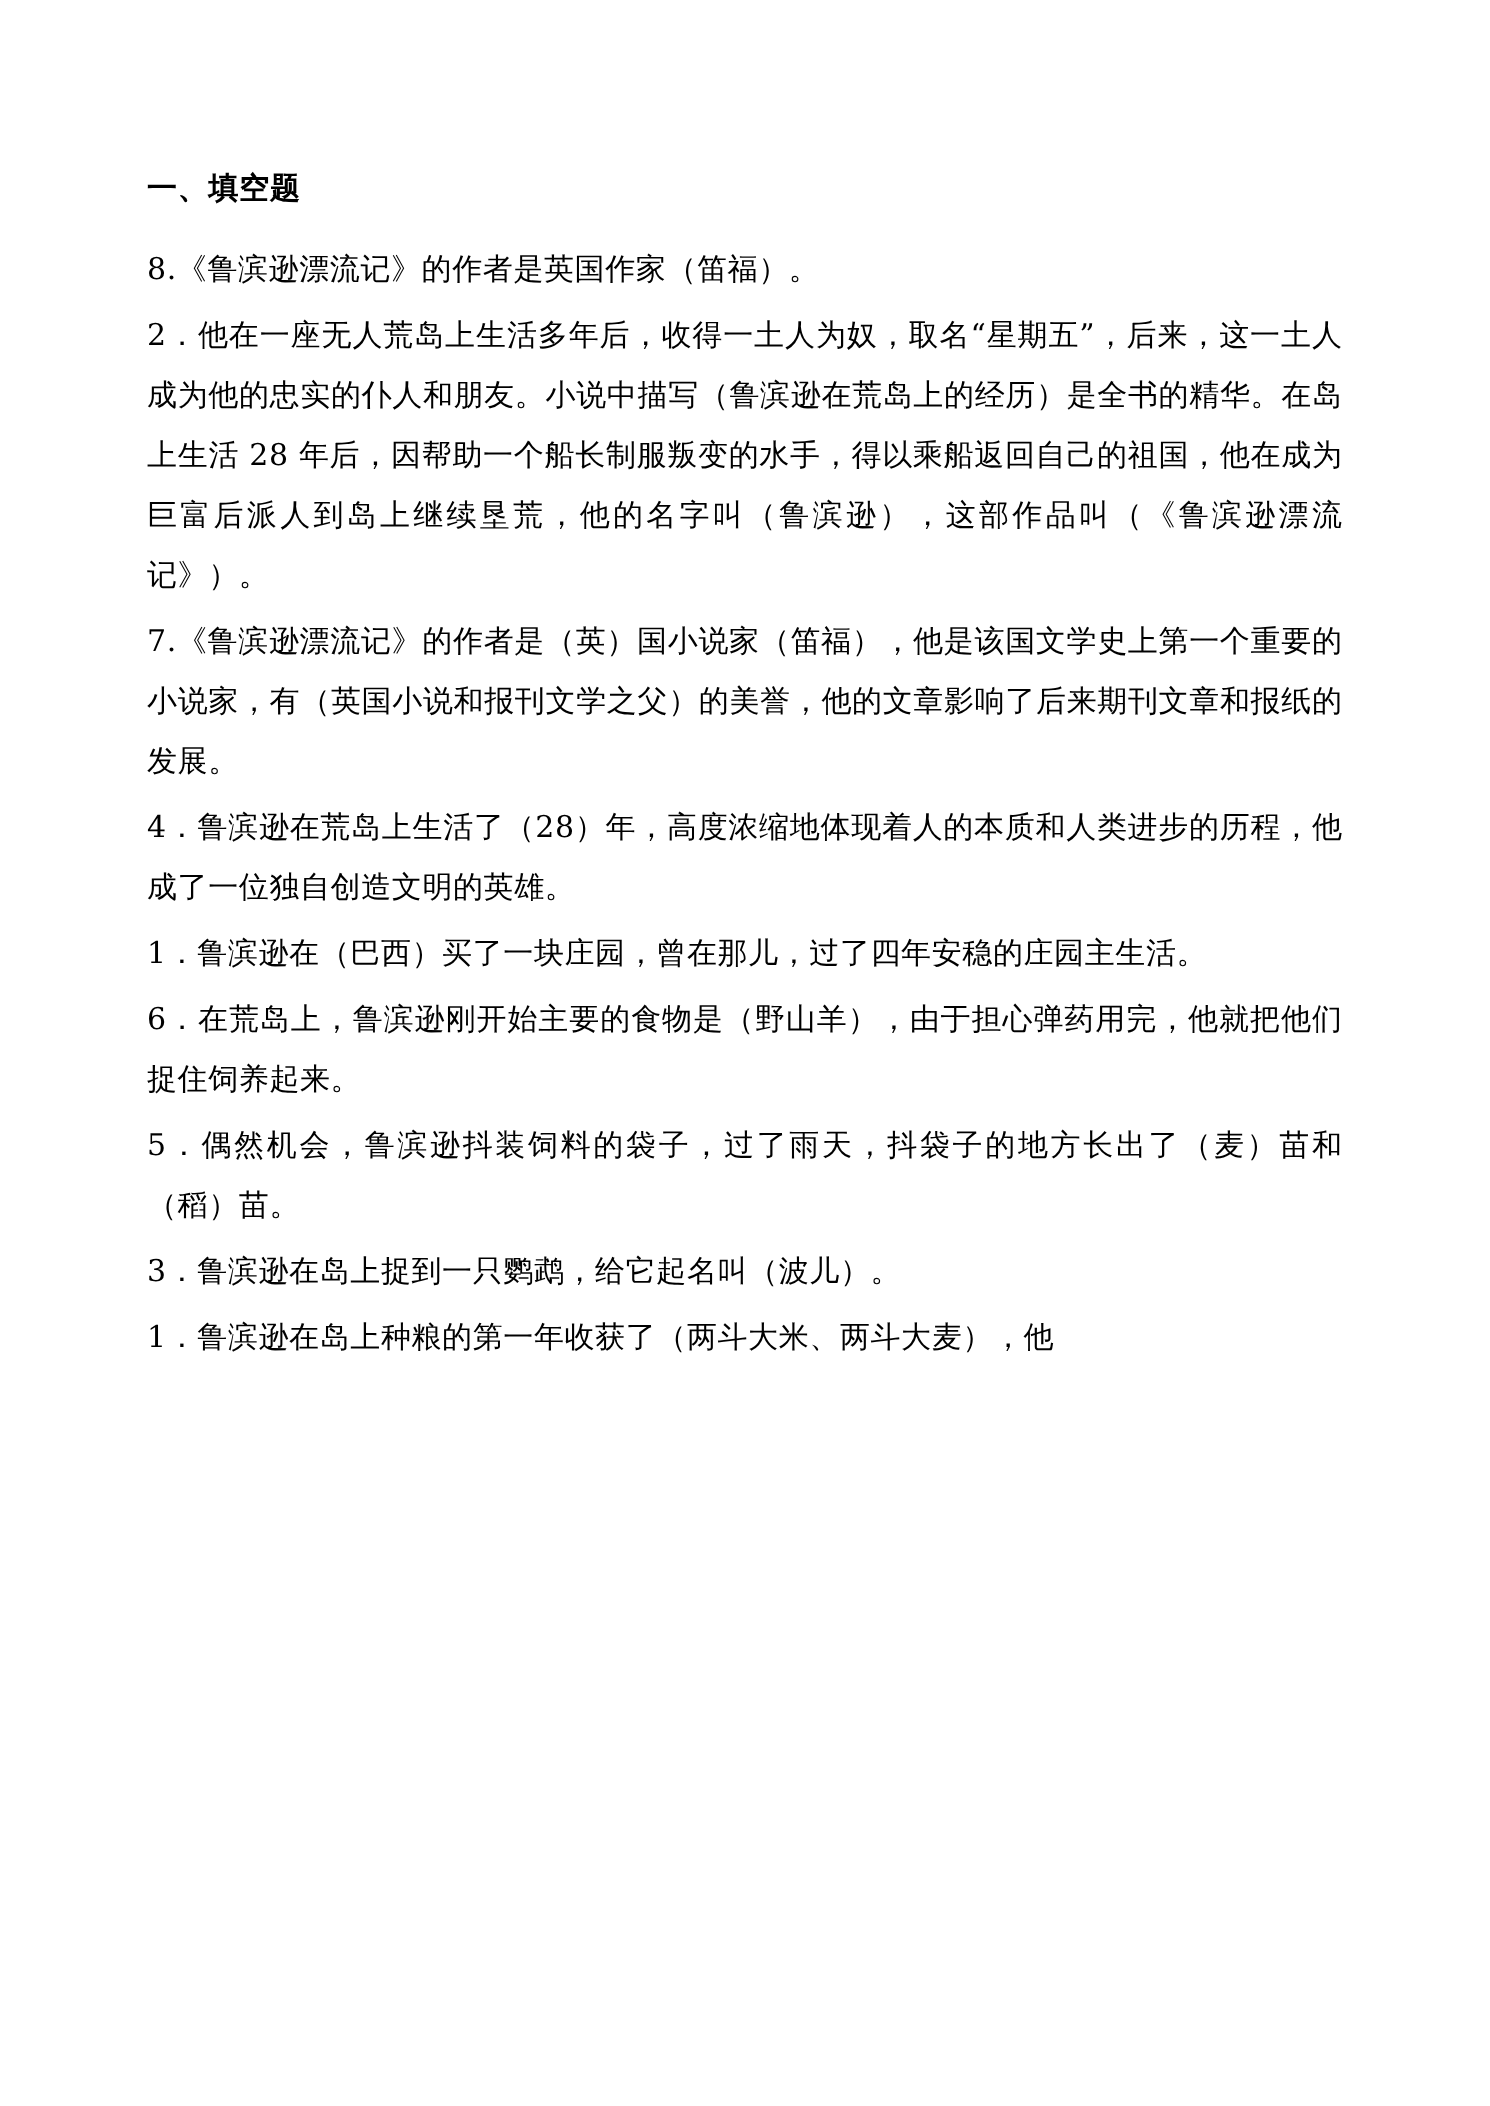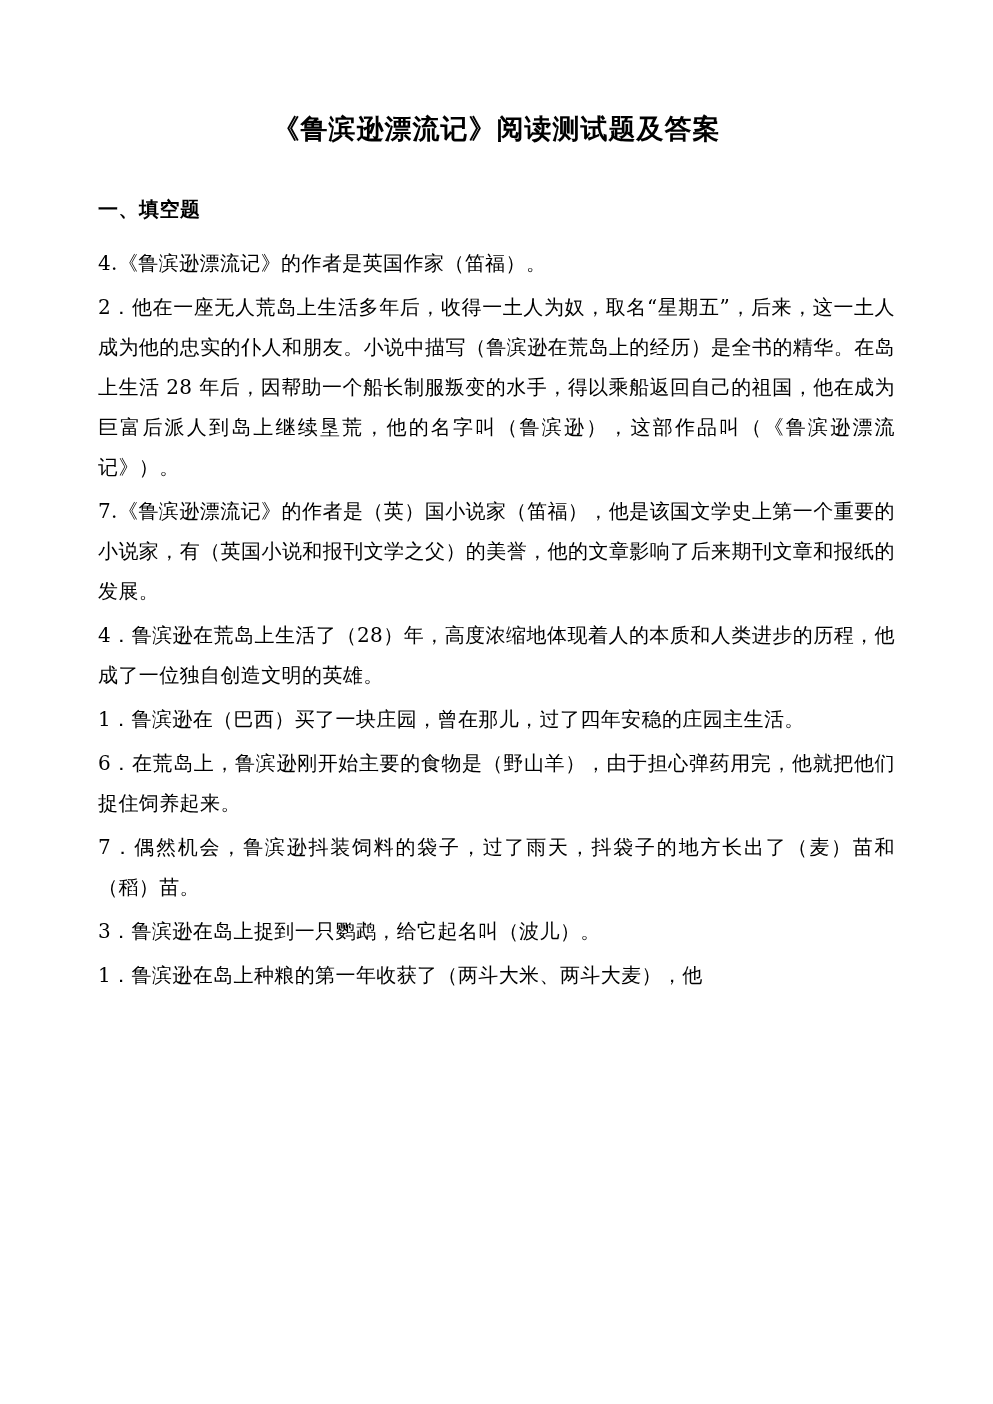--- a/index.html
+++ b/index.html
@@ -43,27 +43,26 @@
     text-align: justify;
     text-justify: inter-ideograph;
     letter-spacing: 0.4px;
   }
 </style>
 </head>
 <body>
 
 <div class="page">
 
-  <h1 class="doc-title">《鲁滨逊漂流记》阅读测试题及答案</h1>
 
   <p class="section-heading">一、填空题</p>
 
-  <p class="q-item">4.《鲁滨逊漂流记》的作者是英国作家（笛福）。</p>
+  <p class="q-item">8.《鲁滨逊漂流记》的作者是英国作家（笛福）。</p>
   <p class="q-item">2．他在一座无人荒岛上生活多年后，收得一土人为奴，取名“星期五”，后来，这一土人成为他的忠实的仆人和朋友。小说中描写（鲁滨逊在荒岛上的经历）是全书的精华。在岛上生活 28 年后，因帮助一个船长制服叛变的水手，得以乘船返回自己的祖国，他在成为巨富后派人到岛上继续垦荒，他的名字叫（鲁滨逊），这部作品叫（《鲁滨逊漂流记》）。</p>
   <p class="q-item">7.《鲁滨逊漂流记》的作者是（英）国小说家（笛福），他是该国文学史上第一个重要的小说家，有（英国小说和报刊文学之父）的美誉，他的文章影响了后来期刊文章和报纸的发展。</p>
   <p class="q-item">4．鲁滨逊在荒岛上生活了（28）年，高度浓缩地体现着人的本质和人类进步的历程，他成了一位独自创造文明的英雄。</p>
   <p class="q-item">1．鲁滨逊在（巴西）买了一块庄园，曾在那儿，过了四年安稳的庄园主生活。</p>
   <p class="q-item">6．在荒岛上，鲁滨逊刚开始主要的食物是（野山羊），由于担心弹药用完，他就把他们捉住饲养起来。</p>
-  <p class="q-item">7．偶然机会，鲁滨逊抖装饲料的袋子，过了雨天，抖袋子的地方长出了（麦）苗和（稻）苗。</p>
+  <p class="q-item">5．偶然机会，鲁滨逊抖装饲料的袋子，过了雨天，抖袋子的地方长出了（麦）苗和（稻）苗。</p>
   <p class="q-item">3．鲁滨逊在岛上捉到一只鹦鹉，给它起名叫（波儿）。</p>
   <p class="q-item">1．鲁滨逊在岛上种粮的第一年收获了（两斗大米、两斗大麦），他</p>
 
 </div>
 
 </body></html>

